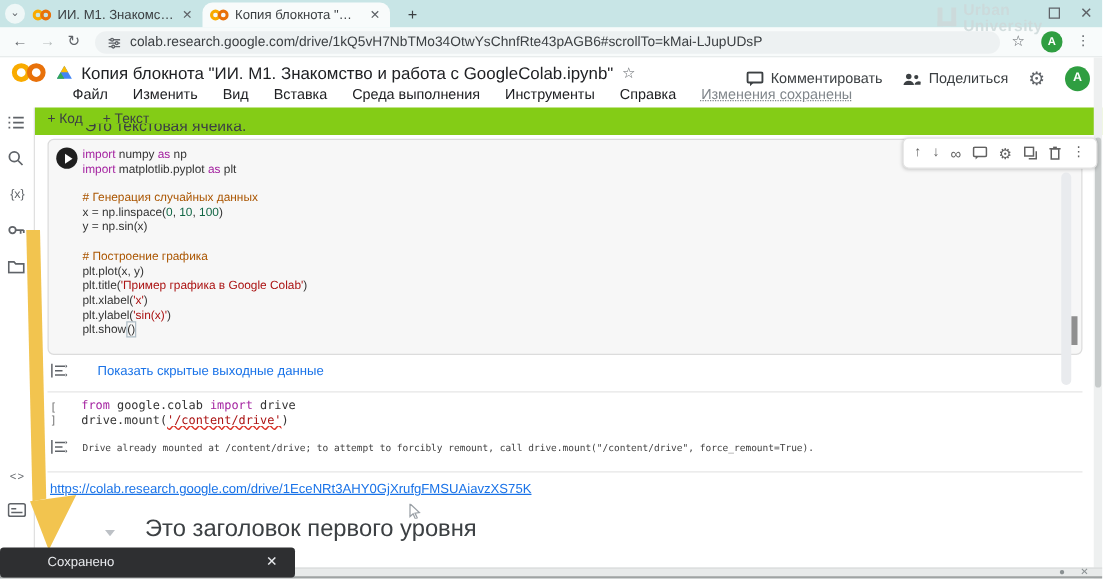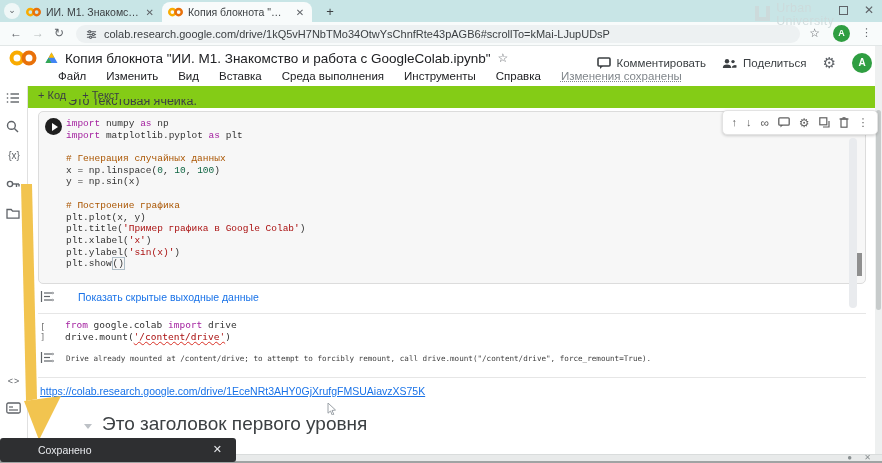--- a/index.html
+++ b/index.html
@@ -26,21 +26,21 @@
   .navbtn { position:absolute; top:4px; font-size:12px; color:#5f6368; }
   .url-pill { position:absolute; left:76px; top:3px; width:724px; height:18px; background:#edf1f2; border-radius:9px; display:flex; align-items:center; padding:0 10px; }
   .url-text { font-size:11px; color:#3c4043; margin-left:7px; white-space:nowrap; overflow:hidden;text-align:right; }
   .url-star { position:absolute; right:62px; top:4px; font-size:12px; color:#5f6368; }
   .mini-avatar { position:absolute; right:32px; top:3px; width:17px; height:17px; border-radius:50%; background:#2f9e41; color:#fff; font-size:9px; font-weight:bold; text-align:center; line-height:17px; }
   .url-dots { position:absolute; right:10px; top:4px; color:#5f6368; font-size:11px; }
 
   
   .watermark { position:absolute; right:48px; top:2px; display:flex; gap:6px; z-index:6; pointer-events:none; opacity:.85; }
   .wm-logo { width:15px; height:15px; border:4px solid #cdd9da; border-top:none; margin-top:4px; }
-  .wm-text { font-size:12.5px; font-weight:normal; color:#cdd9da; line-height:13px; letter-spacing:.3px; }
+  .wm-text { font-size:12.5px; font-weight:bold; color:#cdd9da; line-height:13px; letter-spacing:.3px; }
 
   
   .colab-header { position:absolute; left:0; top:46px; width:882px; height:40px; background:#fff; }
   .title-row { position:absolute; left:8px; top:3px; display:flex; align-items:center; gap:7px; }
   .nb-title { font-size:13.5px; color:#202124; }
   .title-star { color:#5f6368; font-size:12px; }
   .menu-row { position:absolute; left:58px; top:24px; display:flex; gap:20px; font-size:11.5px; color:#202124; }
   .saved { color:#80868b; text-decoration:underline dotted; }
   .header-right { position:absolute; right:10px; top:7px; display:flex; align-items:center; gap:16px; font-size:11.5px; color:#3c4043; }
   .hbtn { display:flex; align-items:center; gap:6px; }
@@ -60,21 +60,21 @@
   .sidebar { position:absolute; left:0; top:86px; width:28px; height:369px; background:#fff; border-right:1px solid #e0e0e0; }
   .sb-ic { position:absolute; left:6px; width:16px; height:16px; color:#5f6368; font-size:11px; text-align:center; }
 
   
   .clipped-text { position:absolute; left:68px; top:99px; height:10px; overflow:hidden; font-size:12.5px; color:#3c4043; }
   .clipped-text span { display:block; margin-top:-5px; }
 
   .cell1 { position:absolute; left:38px; top:111px; width:828px; height:173px; background:#f7f7f7; border:1px solid #dcdcdc; border-radius:5px; }
   .runbtn { position:absolute; left:6px; top:6px; width:17px; height:17px; border-radius:50%; background:#1f1f1f; }
   .runbtn::after { content:""; position:absolute; left:6.5px; top:4.5px; width:0; height:0; border-left:6px solid #fff; border-top:4px solid transparent; border-bottom:4px solid transparent; }
-  .code { position:absolute; left:27px; top:6px; font-family:Liberation Mono, monospace; font-size:9.5px; line-height:11.7px; color:#333; white-space:pre; }
+  .code { position:absolute; left:27px; top:6px; font-family:Liberation Sans, sans-serif; font-size:9.5px; line-height:11.7px; color:#333; white-space:pre; }
   .cl { height:11.7px; }
   .tk-kw { color:#a422a0; } .tk-num { color:#116644; } .tk-str { color:#aa1111; } .tk-com { color:#aa5500; } .tk-pl { color:#333; }
   .tk-sel { color:#333; border:1px solid #aebdc6; }
   .tk-strU { color:#aa1111; text-decoration:underline wavy #d93025 1px; }
   .cell-scroll { position:absolute; right:3px; top:141px; width:5px; height:23px; background:#8f8f8f; }
 
   .cell-toolbar { position:absolute; left:722px; top:110px; width:156px; height:25px; background:#fff; border:1px solid #e3e3e3; border-radius:5px; box-shadow:0 1px 3px rgba(0,0,0,.18); display:flex; align-items:center; justify-content:space-around; padding:0 4px; z-index:3; }
   .ct-ic { color:#616161; font-size:11px; line-height:1; display:flex; align-items:center; }
 
   .show-hidden { position:absolute; left:40px; top:290px; display:flex; align-items:center; gap:24px; }
@@ -83,21 +83,21 @@
 
   .cell2 { position:absolute; left:38px; top:319px; }
   .prompt { position:absolute; left:2px; top:3px; font-family:"DejaVu Sans Mono", monospace; font-size:9px; color:#757575; }
   .code2 { position:absolute; left:27px; top:0; font-family:"DejaVu Sans Mono", monospace; font-size:9.5px; line-height:12px; color:#333; white-space:pre; }
 
   .output-row { position:absolute; left:40px; top:351px; display:flex; align-items:flex-start; gap:12px; }
   .output-text { font-family:"DejaVu Sans Mono", monospace; font-size:7.6px; color:#424242; margin-top:3px; white-space:nowrap; }
 
   .nb-link { position:absolute; left:40px; top:385px; font-size:10.5px; color:#1a73e8; text-decoration:underline; }
 
-  .heading-row { position:absolute; left:84px; top:413px; display:flex; align-items:center; gap:10px;text-align:center; }
+  .heading-row { position:absolute; left:84px; top:413px; display:flex; align-items:center; gap:24px;text-align:center; }
   .h-collapse { width:0; height:0; border-left:4px solid transparent; border-right:4px solid transparent; border-top:5px solid #bdc1c6; margin-top:4px; }
   .h1-text { font-size:19px; color:#3c4043; }
   .cursor-ic { position:absolute; left:327px; top:403px; }
 
   
   .win-scroll { position:absolute; right:0; top:46px; width:7px; height:417px; background:#eef0f0; }
   .win-thumb { position:absolute; right:1px; top:64px; width:5px; height:200px; background:#c7cbcb; border-radius:3px; }
   .nb-scroll { position:absolute; left:849px; top:138px; width:8px; height:170px; background:#e9ebee; border-radius:4px; }
   .footer { position:absolute; left:0; top:454px; width:882px; height:9px; background:#e8eaea; border-top:1px solid #d9dcdc; border-bottom:2px solid #9fa3a3; }
   .footer-dotx { position:absolute; right:6px; top:-2px; color:#8a9092; font-size:8px; letter-spacing:5px; }

